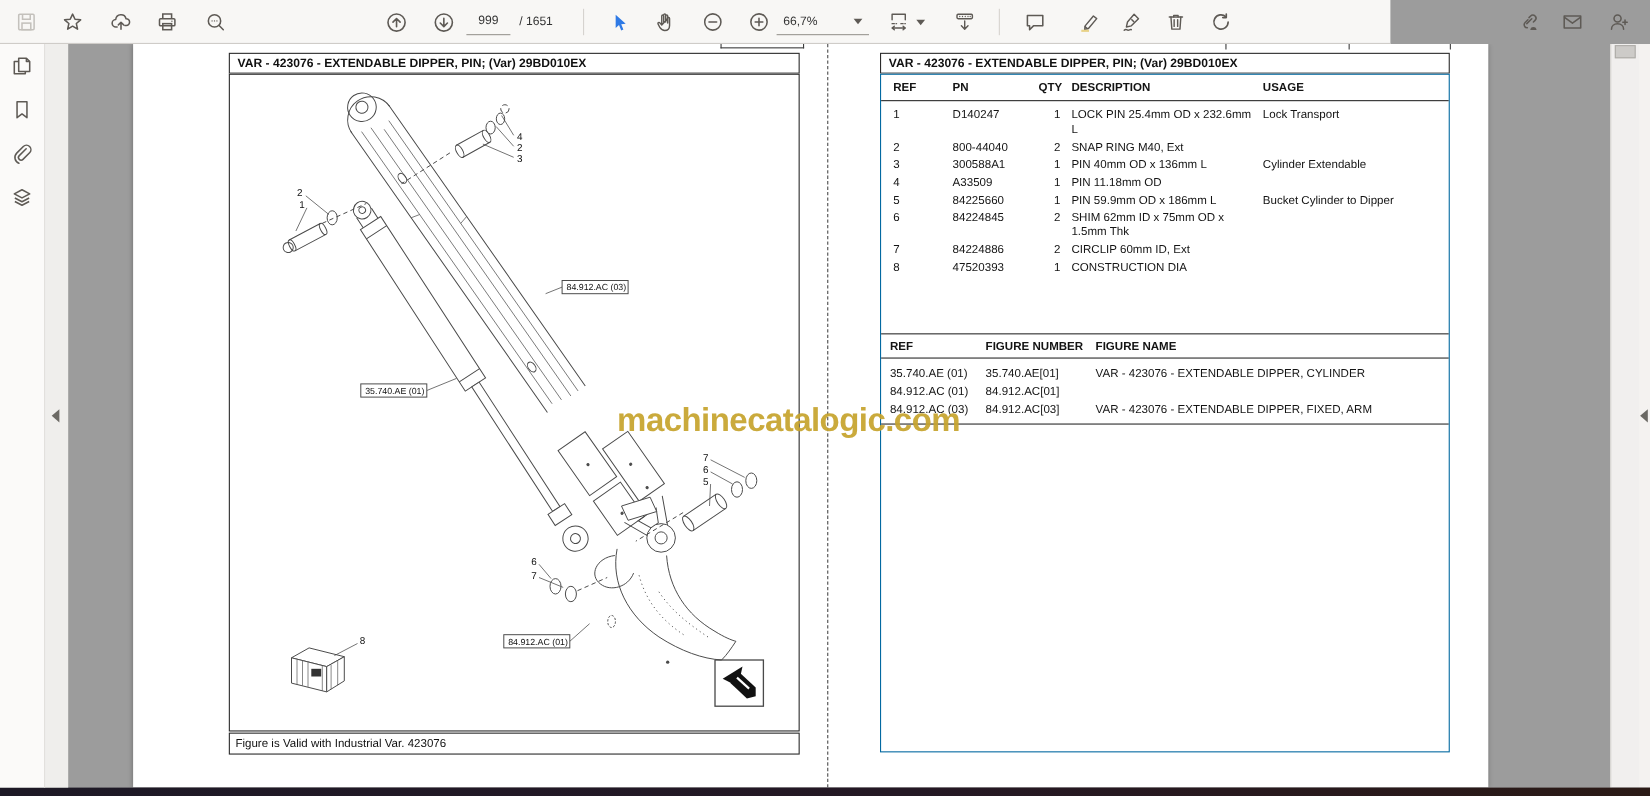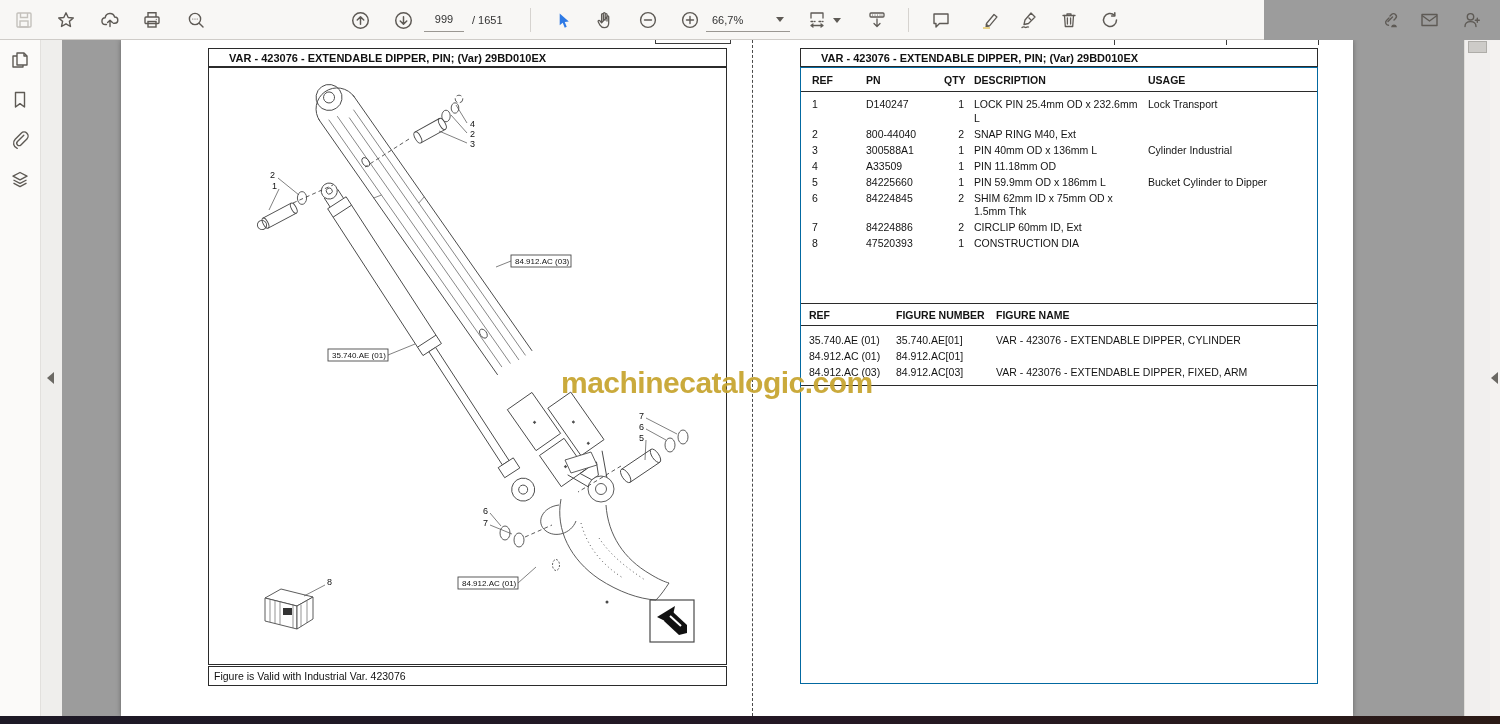--- a/index.html
+++ b/index.html
@@ -44,21 +44,21 @@
   #fold { position:absolute; left:631px; top:0; width:1px; height:676px;
     border-left:1.5px dashed #4a4a4a; }
 
   .tick { position:absolute; top:0; background:#3c3c3c; width:1px; height:5px; }
   #tick-box-left { position:absolute; left:534px; top:0; width:76px; height:4px;
     border-left:1px solid #3c3c3c; border-right:1px solid #3c3c3c;
     border-bottom:1px solid #3c3c3c; }
 
   .ptitle { position:absolute; height:19px; border:1px solid #2b2b2b;
     font-size:11px; font-weight:bold; color:#111; line-height:18px;
-    padding-left:20px; background:#fff; white-space:nowrap; overflow:hidden; }
+    padding-left:7px; background:#fff; white-space:nowrap; overflow:hidden; }
   #lp-title { left:87px; top:8px; width:519px; }
   #rp-title { left:679px; top:8px; width:518px; }
 
   #lp-drawing { position:absolute; left:87px; top:27px; width:519px; height:598px;
     border:1px solid #2b2b2b; background:#fff; }
   #lp-caption { position:absolute; left:87px; top:626px; width:519px; height:20px;
     border:1px solid #2b2b2b; font-size:10.5px; color:#111; line-height:19px;
     padding-left:5px; background:#fff; }
 
   
@@ -461,21 +461,21 @@
               <span class="cell-qty">2</span>
               <span class="cell-desc">SNAP RING M40, Ext</span>
               <span class="cell-usage"></span>
             </div>
 
             <div class="prow pgrid">
               <span class="cell-ref">3</span>
               <span class="cell-pn">300588A1</span>
               <span class="cell-qty">1</span>
               <span class="cell-desc">PIN 40mm OD x 136mm L</span>
-              <span class="cell-usage">Cylinder Industrial</span>
+              <span class="cell-usage">Cylinder Extendable</span>
             </div>
 
             <div class="prow pgrid">
               <span class="cell-ref">4</span>
               <span class="cell-pn">A33509</span>
               <span class="cell-qty">1</span>
               <span class="cell-desc">PIN 11.18mm OD</span>
               <span class="cell-usage"></span>
             </div>
 

